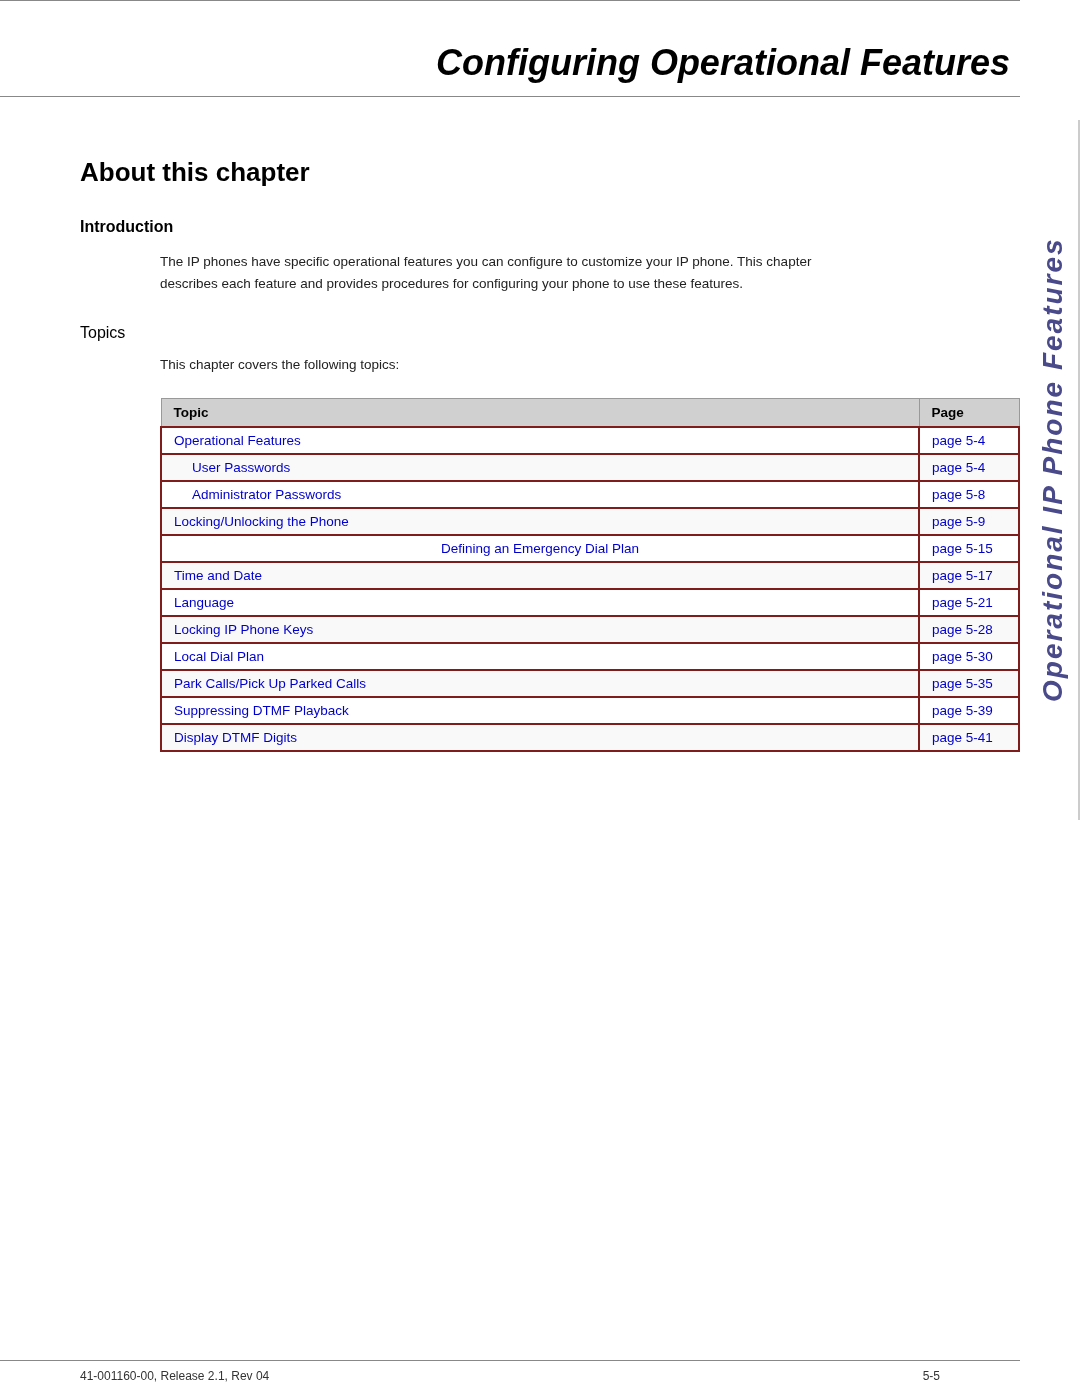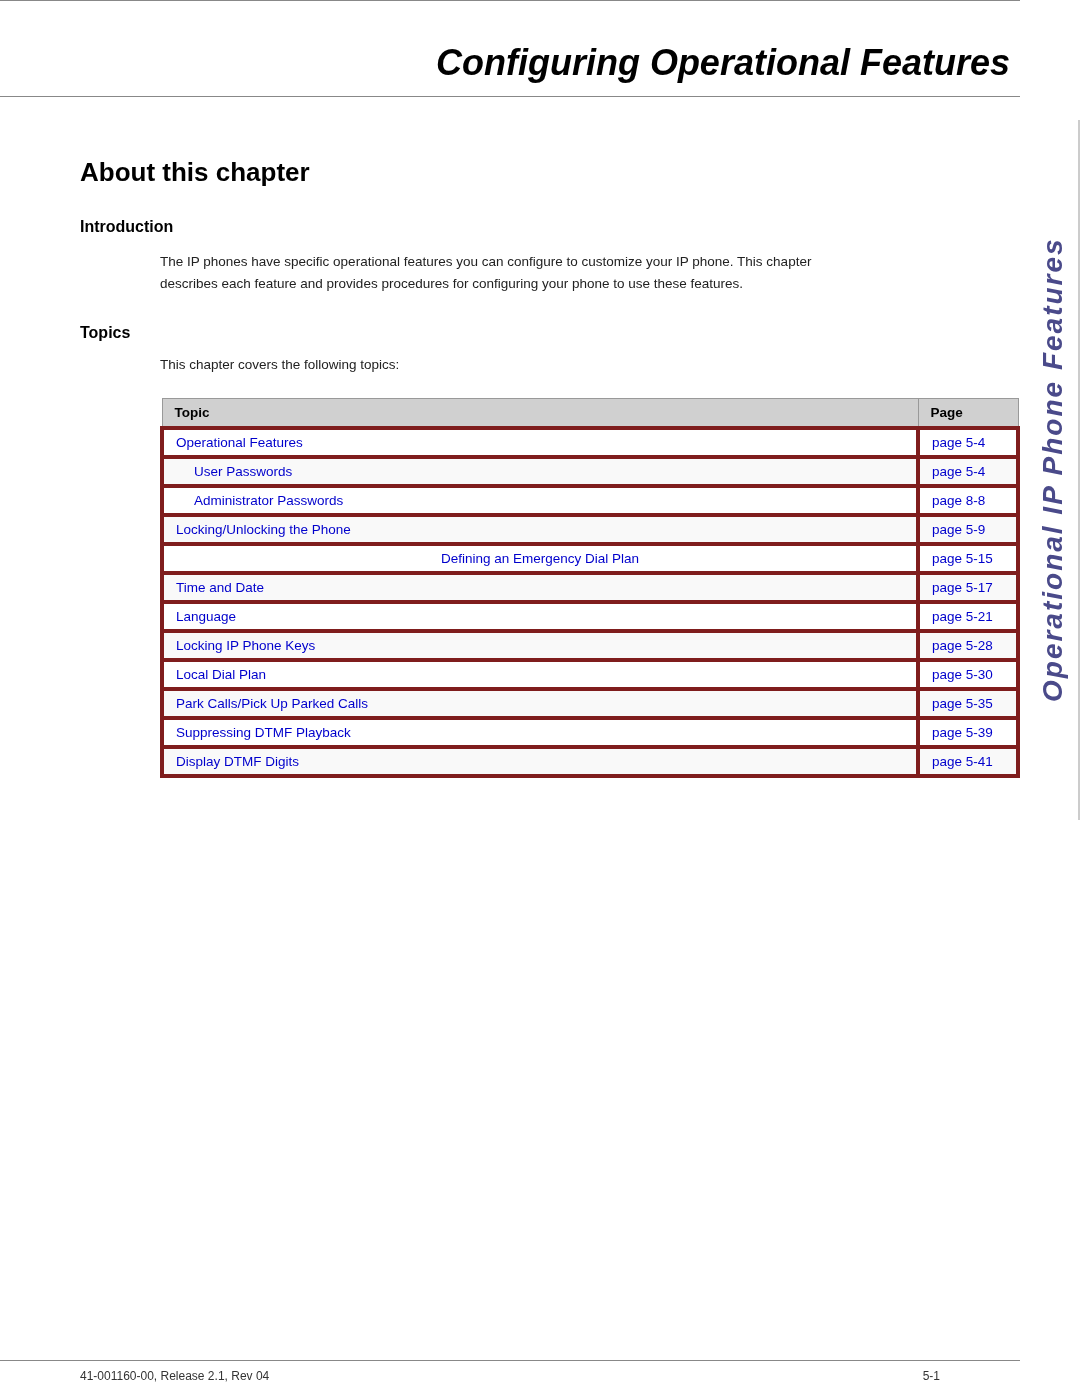--- a/index.html
+++ b/index.html
@@ -112,21 +112,21 @@
       font-size: 13.5px;
       line-height: 1.6;
       color: #222222;
       padding-left: 80px;
       margin-bottom: 30px;
       max-width: 750px;
     }
 
     .topics-heading {
       font-size: 16px;
-      font-weight: bold;
+      font-weight: normal;
       color: #000000;
       margin-bottom: 15px;
     }
 
     .topics-intro-text {
       font-size: 13.5px;
       color: #222222;
       padding-left: 80px;
       margin-bottom: 26px;
     }
@@ -147,21 +147,21 @@
       padding: 6px 12px;
       border: 1px solid #999999;
     }
 
     .topics-table th.page-col {
       width: 100px;
     }
 
     .topics-table td {
       padding: 5px 12px;
-      border: 4px solid #7f1d1d;
+      border: 2px solid #7f1d1d;
       color: #0000cc;
       margin-left: 41px;
     }
 
     .topics-table td.page-cell {
       color: #0000cc;
       text-align: left;
     }
 
     .topics-table tr:nth-child(even) td {
@@ -228,21 +228,21 @@
       <tr>
             <td style="color: rgb(0, 0, 204); cursor: pointer;">Operational Features</td>
             <td class="page-cell" style="color: rgb(0, 0, 204); cursor: pointer;">page 5-4</td>
           </tr>
           <tr>
             <td class="indented-link" style="color: rgb(0, 0, 204); cursor: pointer;">User Passwords</td>
             <td class="page-cell" style="color: rgb(0, 0, 204); cursor: pointer;">page 5-4</td>
           </tr>
           <tr>
             <td class="indented-link" style="color: rgb(0, 0, 204); cursor: pointer;">Administrator Passwords</td>
-            <td class="page-cell" style="color: rgb(0, 0, 204); cursor: pointer;">page 8-8</td>
+            <td class="page-cell" style="color: rgb(0, 0, 204); cursor: pointer;">page 5-8</td>
           </tr>
           <tr>
             <td style="color: rgb(0, 0, 204); cursor: pointer;">Locking/Unlocking the Phone</td>
             <td class="page-cell" style="color: rgb(0, 0, 204); cursor: pointer;">page 5-9</td>
           </tr>
           <tr>
             <td style="color: rgb(0, 0, 204); cursor: pointer; text-align: center;">Defining an Emergency Dial Plan</td>
             <td class="page-cell" style="color: rgb(0, 0, 204); cursor: pointer;">page 5-15</td>
           </tr>
           <tr>
@@ -273,16 +273,16 @@
             <td style="color: rgb(0, 0, 204); cursor: pointer;">Display DTMF Digits</td>
             <td class="page-cell" style="color: rgb(0, 0, 204); cursor: pointer;">page 5-41</td>
           </tr>
         </tbody>
     </table>
 
   </div>
 
   <div class="page-footer">
     <span>41-001160-00, Release 2.1, Rev 04</span>
-    <span>5-1</span>
+    <span>5-5</span>
   </div>
 
 </div>
 
 </body></html>

